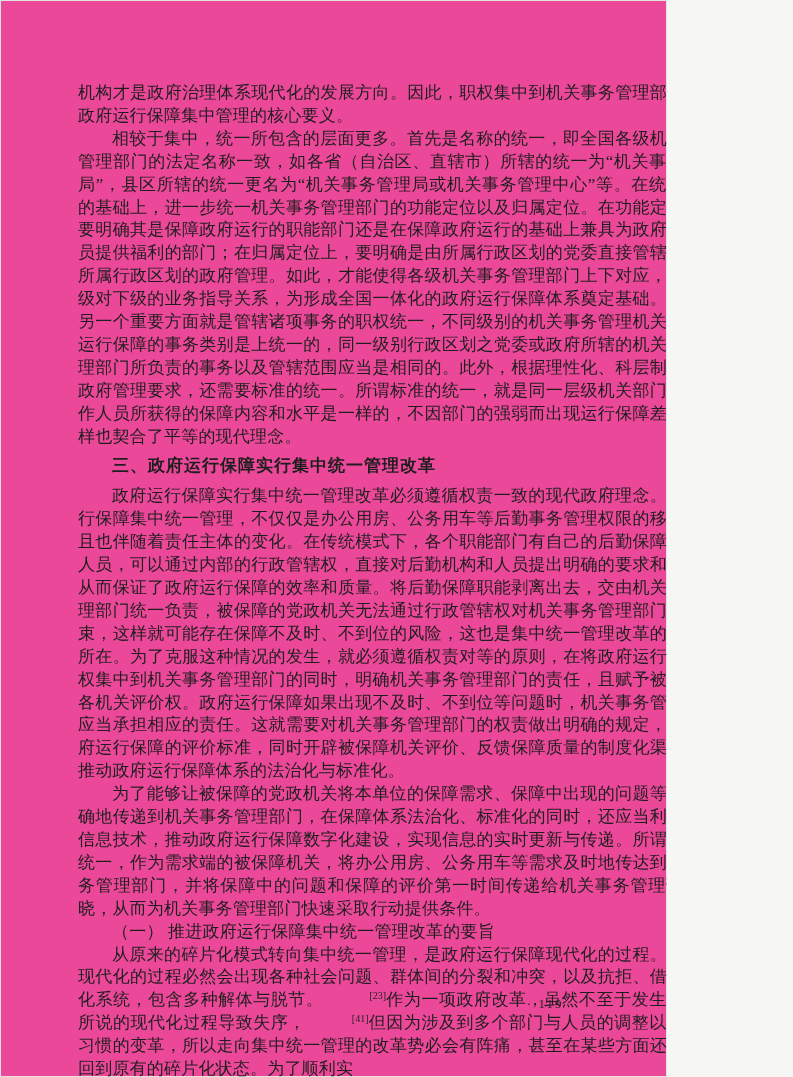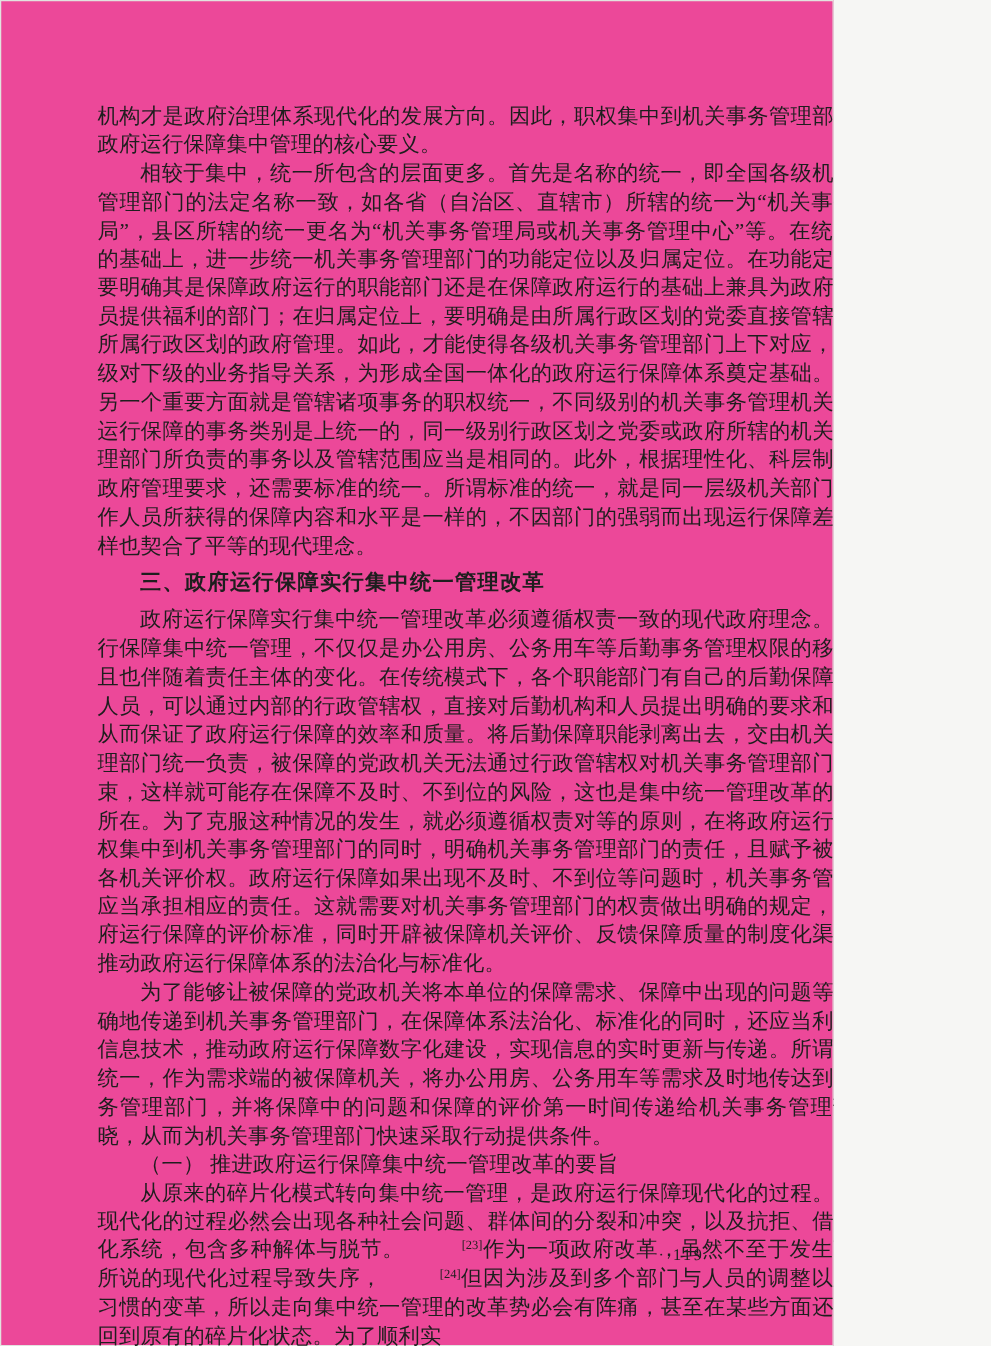--- a/index.html
+++ b/index.html
@@ -76,18 +76,18 @@
     <p class="para-indent">相较于集中，统一所包含的层面更多。首先是名称的统一，即全国各级机关事务管理部门的法定名称一致，如各省（自治区、直辖市）所辖的统一为“机关事务管理局”，县区所辖的统一更名为“机关事务管理局或机关事务管理中心”等。在统一名称的基础上，进一步统一机关事务管理部门的功能定位以及归属定位。在功能定位上，要明确其是保障政府运行的职能部门还是在保障政府运行的基础上兼具为政府工作人员提供福利的部门；在归属定位上，要明确是由所属行政区划的党委直接管辖还是由所属行政区划的政府管理。如此，才能使得各级机关事务管理部门上下对应，确立上级对下级的业务指导关系，为形成全国一体化的政府运行保障体系奠定基础。统一的另一个重要方面就是管辖诸项事务的职权统一，不同级别的机关事务管理机关在政府运行保障的事务类别是上统一的，同一级别行政区划之党委或政府所辖的机关事务管理部门所负责的事务以及管辖范围应当是相同的。此外，根据理性化、科层制的现代政府管理要求，还需要标准的统一。所谓标准的统一，就是同一层级机关部门及其工作人员所获得的保障内容和水平是一样的，不因部门的强弱而出现运行保障差异，这样也契合了平等的现代理念。</p>
 
     <p class="section-heading">三、政府运行保障实行集中统一管理改革</p>
 
     <p class="para-indent">政府运行保障实行集中统一管理改革必须遵循权责一致的现代政府理念。政府运行保障集中统一管理，不仅仅是办公用房、公务用车等后勤事务管理权限的移交，而且也伴随着责任主体的变化。在传统模式下，各个职能部门有自己的后勤保障机构与人员，可以通过内部的行政管辖权，直接对后勤机构和人员提出明确的要求和指令，从而保证了政府运行保障的效率和质量。将后勤保障职能剥离出去，交由机关事务管理部门统一负责，被保障的党政机关无法通过行政管辖权对机关事务管理部门进行约束，这样就可能存在保障不及时、不到位的风险，这也是集中统一管理改革的风险之所在。为了克服这种情况的发生，就必须遵循权责对等的原则，在将政府运行保障职权集中到机关事务管理部门的同时，明确机关事务管理部门的责任，且赋予被保障的各机关评价权。政府运行保障如果出现不及时、不到位等问题时，机关事务管理部门应当承担相应的责任。这就需要对机关事务管理部门的权责做出明确的规定，明确政府运行保障的评价标准，同时开辟被保障机关评价、反馈保障质量的制度化渠道，即推动政府运行保障体系的法治化与标准化。</p>
 
     <p class="para-indent">为了能够让被保障的党政机关将本单位的保障需求、保障中出现的问题等及时准确地传递到机关事务管理部门，在保障体系法治化、标准化的同时，还应当利用现代信息技术，推动政府运行保障数字化建设，实现信息的实时更新与传递。所谓标准的统一，作为需求端的被保障机关，将办公用房、公务用车等需求及时地传达到机关事务管理部门，并将保障中的问题和保障的评价第一时间传递给机关事务管理部门知晓，从而为机关事务管理部门快速采取行动提供条件。</p>
 
     <p class="subsection-heading">（一） 推进政府运行保障集中统一管理改革的要旨</p>
 
-    <p class="para-indent"><span>从原来的碎片化模式转向集中统一管理，是政府运行保障现代化的过程。而实现现代化的过程必然会出现各种社会问题、群体间的分裂和冲突，以及抗拒、借助数字化系统，包含多种解体与脱节。</span><sup class="citation">[23]</sup><span>作为一项政府改革，虽然不至于发生亨廷顿所说的现代化过程导致失序，</span><sup class="citation">[24]</sup><span>但因为涉及到多个部门与人员的调整以及行政习惯的变革，所以走向集中统一管理的改革势必会有阵痛，甚至在某些方面还可能退回到原有的碎片化状态。为了顺利实</span></p>
+    <p class="para-indent"><span>从原来的碎片化模式转向集中统一管理，是政府运行保障现代化的过程。而实现现代化的过程必然会出现各种社会问题、群体间的分裂和冲突，以及抗拒、借助数字化系统，包含多种解体与脱节。</span><sup class="citation">[23]</sup><span>作为一项政府改革，虽然不至于发生亨廷顿所说的现代化过程导致失序，</span><sup class="citation">[41]</sup><span>但因为涉及到多个部门与人员的调整以及行政习惯的变革，所以走向集中统一管理的改革势必会有阵痛，甚至在某些方面还可能退回到原有的碎片化状态。为了顺利实</span></p>
 
   </div>
 
   <div class="page-number">· 119 ·</div>
 </div>
 
 </body></html>

